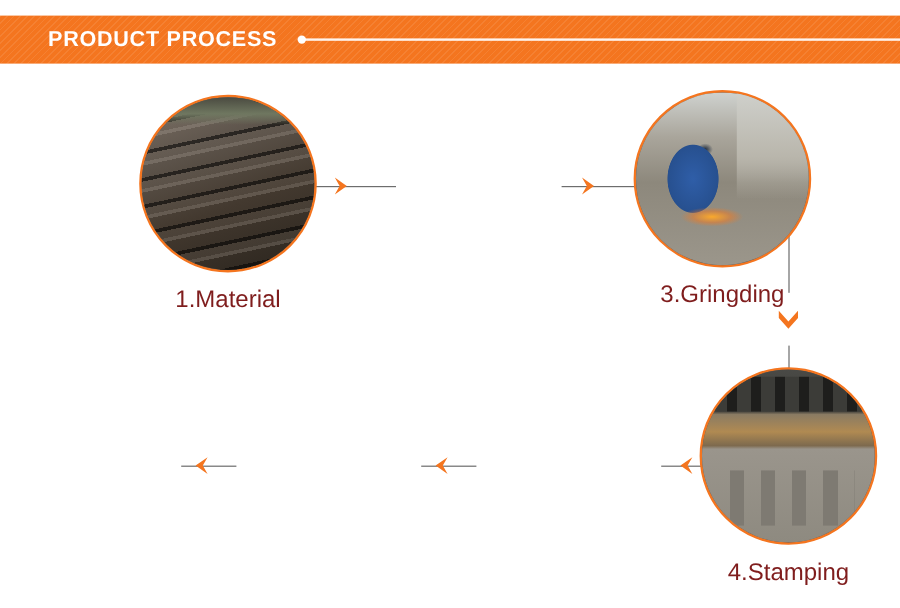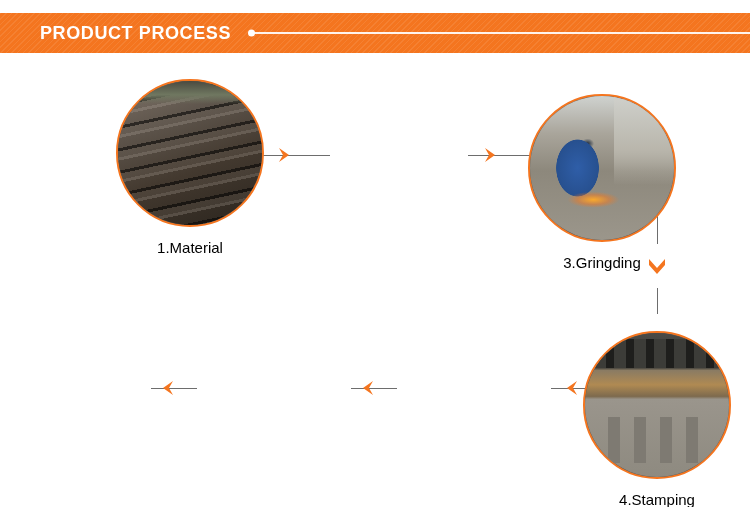--- a/index.html
+++ b/index.html
@@ -71,22 +71,22 @@
     position: absolute;
     inset: 0;
     width: 100%; height: 100%;
   }
   .step-label {
     position: absolute;
     left: 50%;
     transform: translateX(-50%);
     top: 160px;
     white-space: nowrap;
-    color: #000000;
-    font-size: 15px;
+    color: #7f1d1d;
+    font-size: 20px;
     font-weight: normal;
   }
 
   
   .conn-line-h {
     position: absolute;
     height: 1px;
     background: #6d6d6d;
   }
   .conn-line-v {
@@ -289,28 +289,28 @@
   </div>
 
   <div class="step" style="left:116px; top:79px;">
     <div class="circle">
       <div class="photo ph-material"></div>
     </div>
     <div class="step-label">1.Material</div>
   </div>
 
 
-  <div class="step" style="left:528px; top:94px;">
+  <div class="step" style="left:528px; top:75px;">
     <div class="circle">
       <div class="photo ph-grind"></div>
     </div>
     <div class="step-label">3.Gringding</div>
   </div>
 
-  <div class="step" style="left:583px; top:331px;">
+  <div class="step" style="left:583px; top:306px;">
     <div class="circle">
       <div class="photo ph-stamp"></div>
     </div>
     <div class="step-label">4.Stamping</div>
   </div>
 
 
 
 
 </div>

